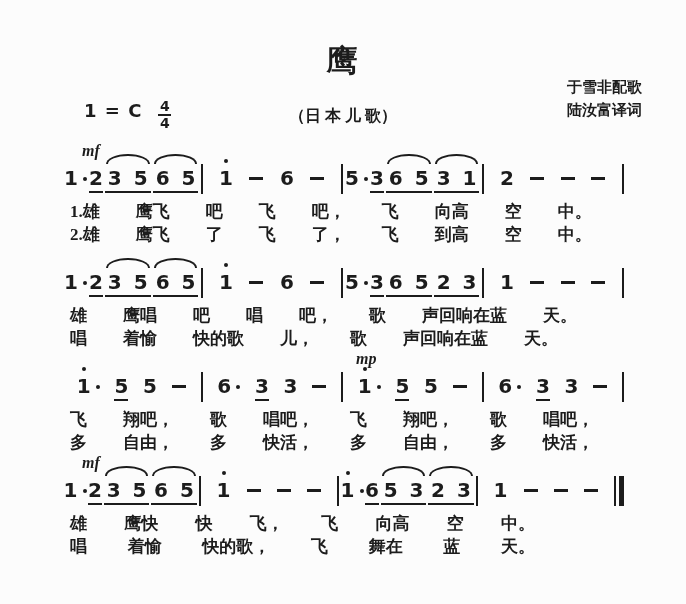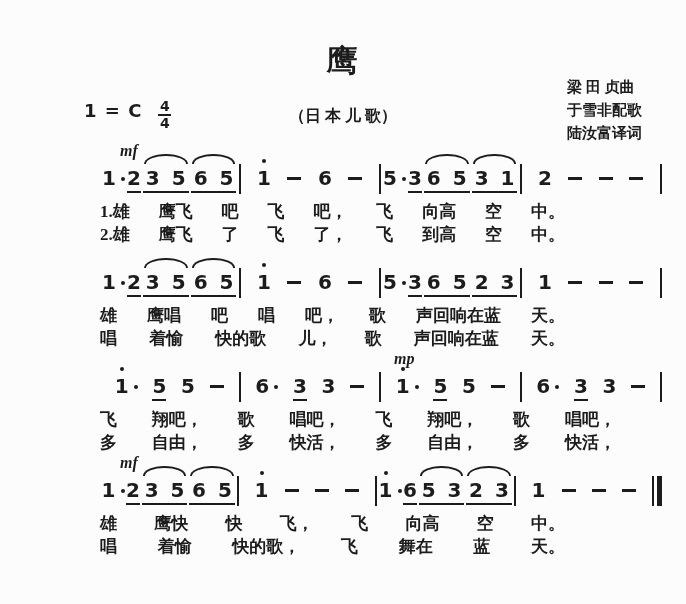--- a/index.html
+++ b/index.html
@@ -15,21 +15,21 @@
   .credits { position:absolute; top:76px; right:44px; text-align:left;
              font-size:15px; font-weight:600; line-height:23px; }
   .keysig { position:absolute; top:100px; left:84px; display:flex; align-items:flex-start;
             font-family:"DejaVu Sans", sans-serif; }
   .keylabel { font-size:18px; font-weight:bold; letter-spacing:1px; }
   .frac { display:inline-flex; flex-direction:column; align-items:center;
           margin-left:16px; font-size:14px; font-weight:bold; line-height:13px; }
   .fracline { width:13px; height:1.5px; background:var(--ink); margin:1px 0; }
 
   .score { position:absolute; left:58px; top:148px; width:575px; }
-  .system { position:relative; height:104px;margin-left:38px; }
+  .system { position:relative; height:104px; }
   .dyn { position:absolute; top:-6px; font-style:italic; font-weight:bold; font-size:16px;
          font-family:"Liberation Serif", serif; }
   .notes-row { position:absolute; top:18px; left:4px; width:562px;
                display:flex; align-items:flex-start; }
   .measure { display:flex; justify-content:space-evenly; align-items:flex-start; flex-basis:0; }
   .tok { display:inline-flex; align-items:flex-start; }
   .note { position:relative; font-family:"DejaVu Sans", sans-serif; font-weight:bold;
           font-size:20px; line-height:24px; min-width:13px; text-align:center; }
   .note.u { border-bottom:2px solid var(--ink); padding-bottom:1px; }
   .oct { position:absolute; top:-7px; left:50%; transform:translateX(-50%);
@@ -38,34 +38,33 @@
   .dash { width:14px; height:3px; background:var(--ink); margin-top:11px; }
   .beam { display:inline-flex; gap:12px; border-bottom:2px solid var(--ink);
           padding:0 3px 1px; position:relative; }
   .beam .note { border-bottom:none; }
   .beam.slur::before { content:""; position:absolute; top:-12px; left:1px; right:1px; height:8px;
           border:2px solid var(--ink); border-bottom:none;
           border-radius:50% 50% 0 0 / 100% 100% 0 0; }
   .bar { width:2px; height:30px; background:var(--ink); margin-top:-2px; }
   .bar.thick { width:5px; }
   .finalbar { display:flex; gap:3px; }
-  .lyrics { position:absolute; left:4px; width:465px; display:flex;
-            justify-content:space-between; }
+  .lyrics { position:absolute; left:12px; width:465px; display:flex;
+            justify-content:space-between;gap:36px; }
   .sys3 .lyrics { width:516px; }
   .lyr1 { top:52px; } .lyr2 { top:75px;text-align:right; }
   .syl { font-size:17px; font-weight:600; white-space:nowrap; }
 </style>
 </head>
 <body>
 
 <div class="page">
   <div class="title">鹰</div>
 
   <div class="credits">
-    <div>梁 田 贞曲</div>
     <div>于雪非配歌</div>
     <div>陆汝富译词</div>
   </div>
 
   <div class="keysig">
     <span class="keylabel">1 = C</span>
     <span class="frac">
       <span>4</span>
       <span class="fracline"></span>
       <span>4</span>

